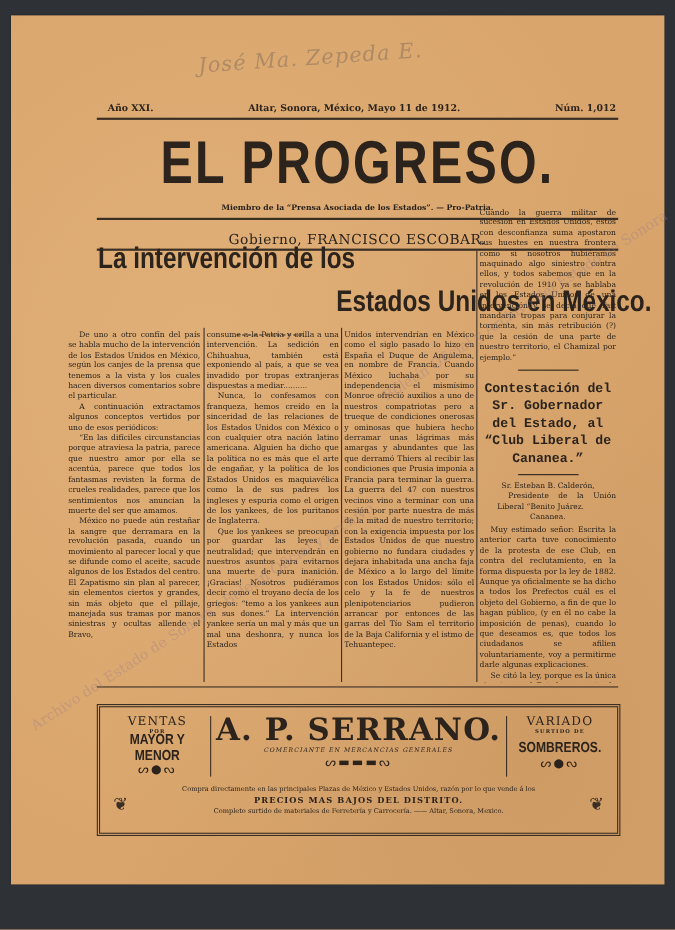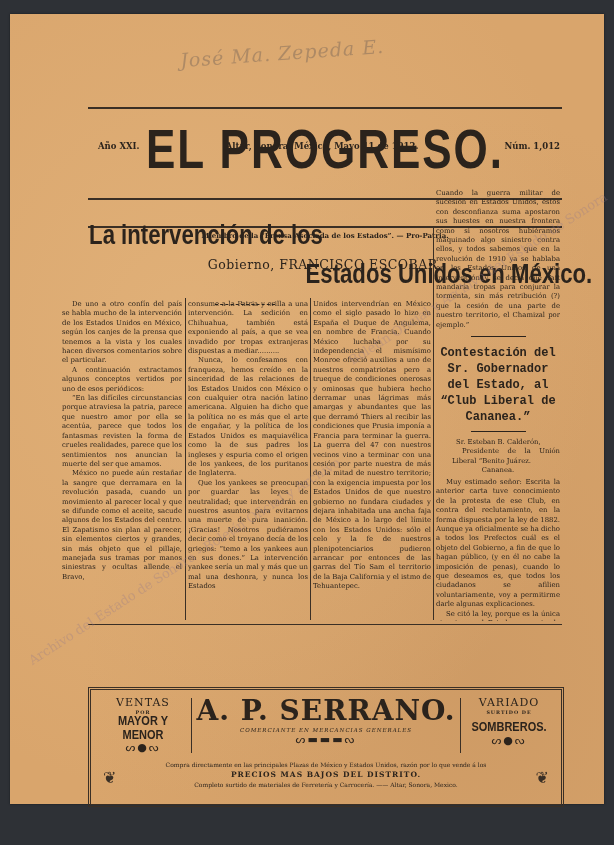--- a/index.html
+++ b/index.html
@@ -1,21 +1,21 @@
 <!DOCTYPE html>
 <html><head>
 <meta charset="utf-8">
 <style>
   html,body{margin:0;padding:0;}
   body{width:614px;height:845px;background:#2e3136;position:relative;overflow:hidden;font-family:"DejaVu Serif",serif;}
   .paper{position:absolute;left:10px;top:14px;width:594px;height:790px;background:#d9a56c;
     background-image:radial-gradient(ellipse at 30% 40%,rgba(230,185,130,0.55),rgba(200,150,95,0) 70%),
                      radial-gradient(ellipse at 80% 85%,rgba(190,140,90,0.4),rgba(200,150,95,0) 60%);
     box-shadow:0 0 2px rgba(0,0,0,0.5);}
-  .ink{color:#2b231c;margin-top:47px;}
+  .ink{color:#2b231c;}
   .handwriting{position:absolute;left:170px;top:28px;font-family:"DejaVu Serif",serif;font-style:italic;font-size:19px;color:rgba(90,80,80,0.35);letter-spacing:1px;transform:rotate(-4deg);}
   .topline{position:absolute;left:88px;top:80px;width:462px;font-size:8.5px;font-weight:bold;display:flex;justify-content:space-between;}
   .rule{position:absolute;left:78px;width:474px;border-top:2px solid #3a2f25;}
   .rule.thin{border-top:1px solid #3a2f25;}
   .masthead{position:absolute;left:78px;top:104px;width:474px;text-align:center;font-family:"Liberation Sans",sans-serif;font-weight:bold;font-size:44px;letter-spacing:2px;transform:scaleY(1.25);transform-origin:top;color:#2b231c;}
   .member{position:absolute;left:78px;top:170px;width:474px;text-align:center;font-size:7px;font-weight:bold;}
   .director{position:absolute;left:78px;top:196px;width:474px;text-align:center;font-size:12.5px;letter-spacing:.5px;}
   .headline{position:absolute;left:66px;top:202px;width:362px;font-family:"Liberation Sans",sans-serif;font-weight:bold;font-size:27px;line-height:39px;transform:scaleX(0.82);transform-origin:left;color:#2b231c;}
   .headline .l1{display:block;padding-left:16px;}
   .headline .l2{display:block;padding-left:280px;white-space:nowrap;}

